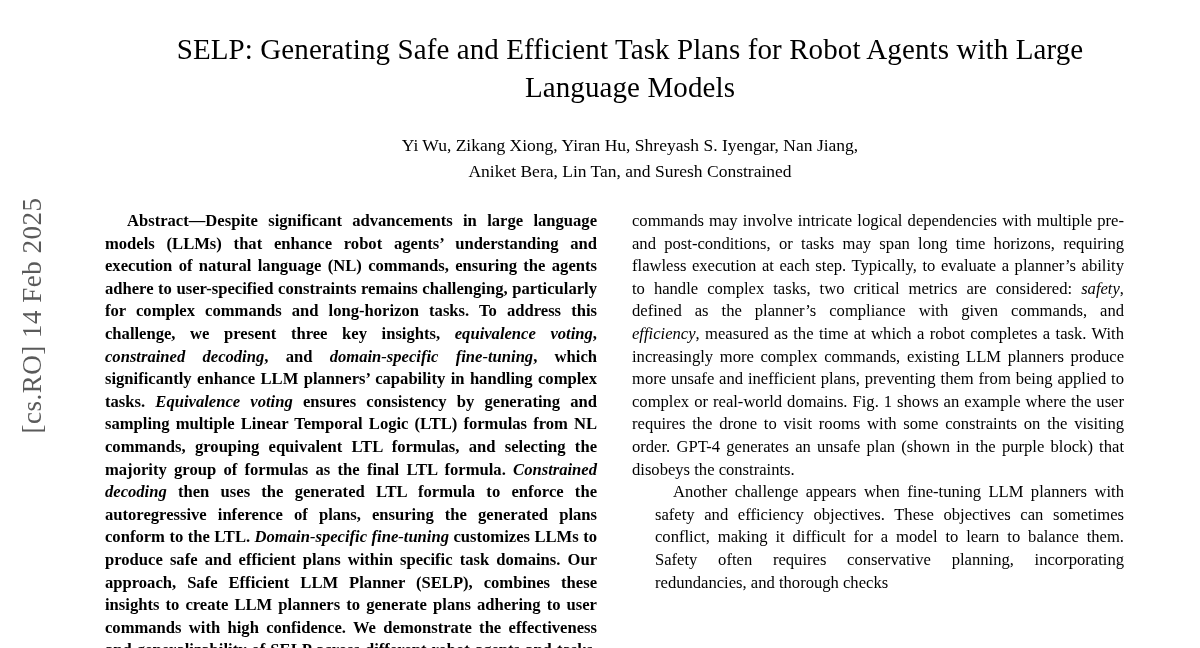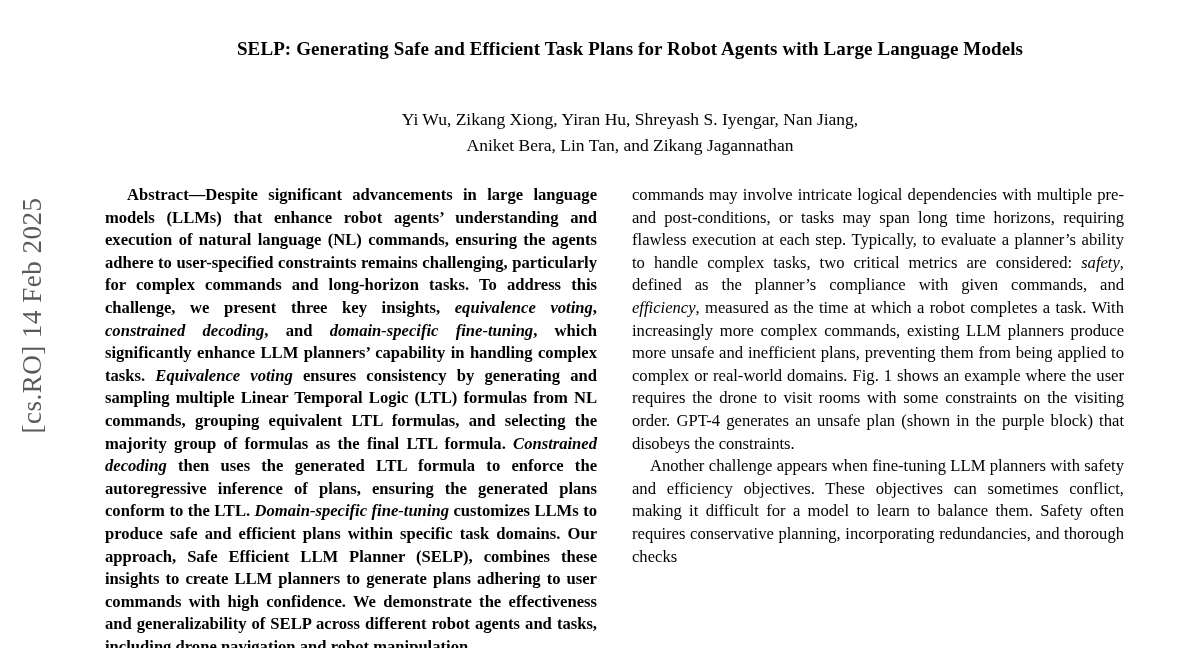--- a/index.html
+++ b/index.html
@@ -45,28 +45,28 @@
     top: 0;
     width: 1140px;
     height: 648px;
   }
 
   .title {
     margin: 30px auto 0 auto;
     width: 1010px;
     text-align: center;
     font-family: "Liberation Serif", serif;
-    font-weight: bold;
-    font-size: 19px;
+    font-weight: normal;
+    font-size: 29px;
     line-height: 38px;
     letter-spacing: 0.1px;
   }
 
   .authors {
-    margin: 38px auto 0 auto;
+    margin: 26px auto 0 auto;
     width: 1000px;
     text-align: center;
     font-family: "Liberation Serif", serif;
     font-size: 17.5px;
     line-height: 26px;
   }
   .authors .line {
     display: block;
   }
 
@@ -87,20 +87,21 @@
   }
   .col-left p {
     margin: 0;
     font-weight: bold;
   }
   .col-right p {
     margin: 0;
   }
   .col-right p + p {
     text-indent: 18px;
+    margin-left: 23px;
   }
   .abstract-label {
     font-weight: bold;
   }
   .abstract-indent {
     display: inline-block;
     width: 22px;
   }
   i.it { }
 </style>
@@ -110,21 +111,21 @@
 <div class="arxiv-stamp">
   <div class="stamp-text">[cs.RO]  14 Feb 2025</div>
 </div>
 
 <div class="page">
 
   <div class="title">SELP: Generating Safe and Efficient Task Plans for Robot Agents with Large Language Models</div>
 
   <div class="authors">
     <span class="line">Yi Wu, Zikang Xiong, Yiran Hu, Shreyash S. Iyengar, Nan Jiang,</span>
-    <span class="line">Aniket Bera, Lin Tan, and Zikang Jagannathan</span>
+    <span class="line">Aniket Bera, Lin Tan, and Suresh Constrained</span>
   </div>
 
   <div class="columns">
 
     <div class="col col-left">
       <p><span class="abstract-indent"></span><span class="abstract-label">Abstract—</span><span>Despite significant advancements in large language models (LLMs) that enhance robot agents’ understanding and execution of natural language (NL) commands, ensuring the agents adhere to user-specified constraints remains challenging, particularly for complex commands and long-horizon tasks. To address this challenge, we present three key insights, <i class="it">equivalence voting</i>, <i class="it">constrained decoding</i>, and <i class="it">domain-specific fine-tuning</i>, which significantly enhance LLM planners’ capability in handling complex tasks. <i class="it">Equivalence voting</i> ensures consistency by generating and sampling multiple Linear Temporal Logic (LTL) formulas from NL commands, grouping equivalent LTL formulas, and selecting the majority group of formulas as the final LTL formula. <i class="it">Constrained decoding</i> then uses the generated LTL formula to enforce the autoregressive inference of plans, ensuring the generated plans conform to the LTL. <i class="it">Domain-specific fine-tuning</i> customizes LLMs to produce safe and efficient plans within specific task domains. Our approach, Safe Efficient LLM Planner (SELP), combines these insights to create LLM planners to generate plans adhering to user commands with high confidence. We demonstrate the effectiveness and generalizability of SELP across different robot agents and tasks, including drone navigation and robot manipulation.</span></p>
     </div>
 
     <div class="col col-right">
       <p>commands may involve intricate logical dependencies with multiple pre- and post-conditions, or tasks may span long time horizons, requiring flawless execution at each step. Typically, to evaluate a planner’s ability to handle complex tasks, two critical metrics are considered: <i class="it">safety</i>, defined as the planner’s compliance with given commands, and <i class="it">efficiency</i>, measured as the time at which a robot completes a task. With increasingly more complex commands, existing LLM planners produce more unsafe and inefficient plans, preventing them from being applied to complex or real-world domains. Fig. 1 shows an example where the user requires the drone to visit rooms with some constraints on the visiting order. GPT-4 generates an unsafe plan (shown in the purple block) that disobeys the constraints.</p>

